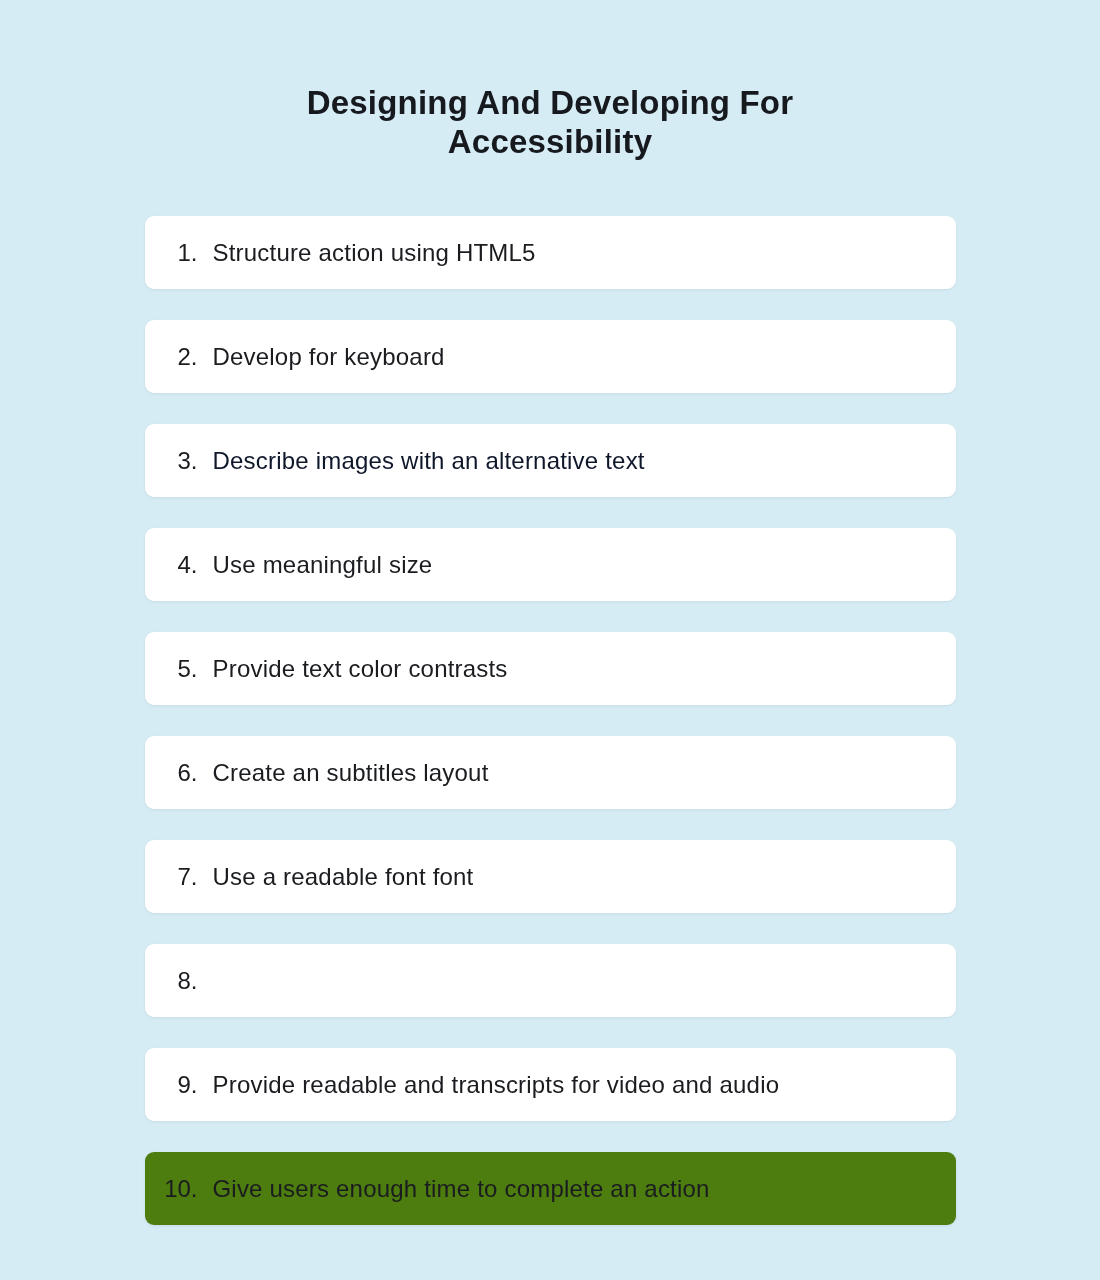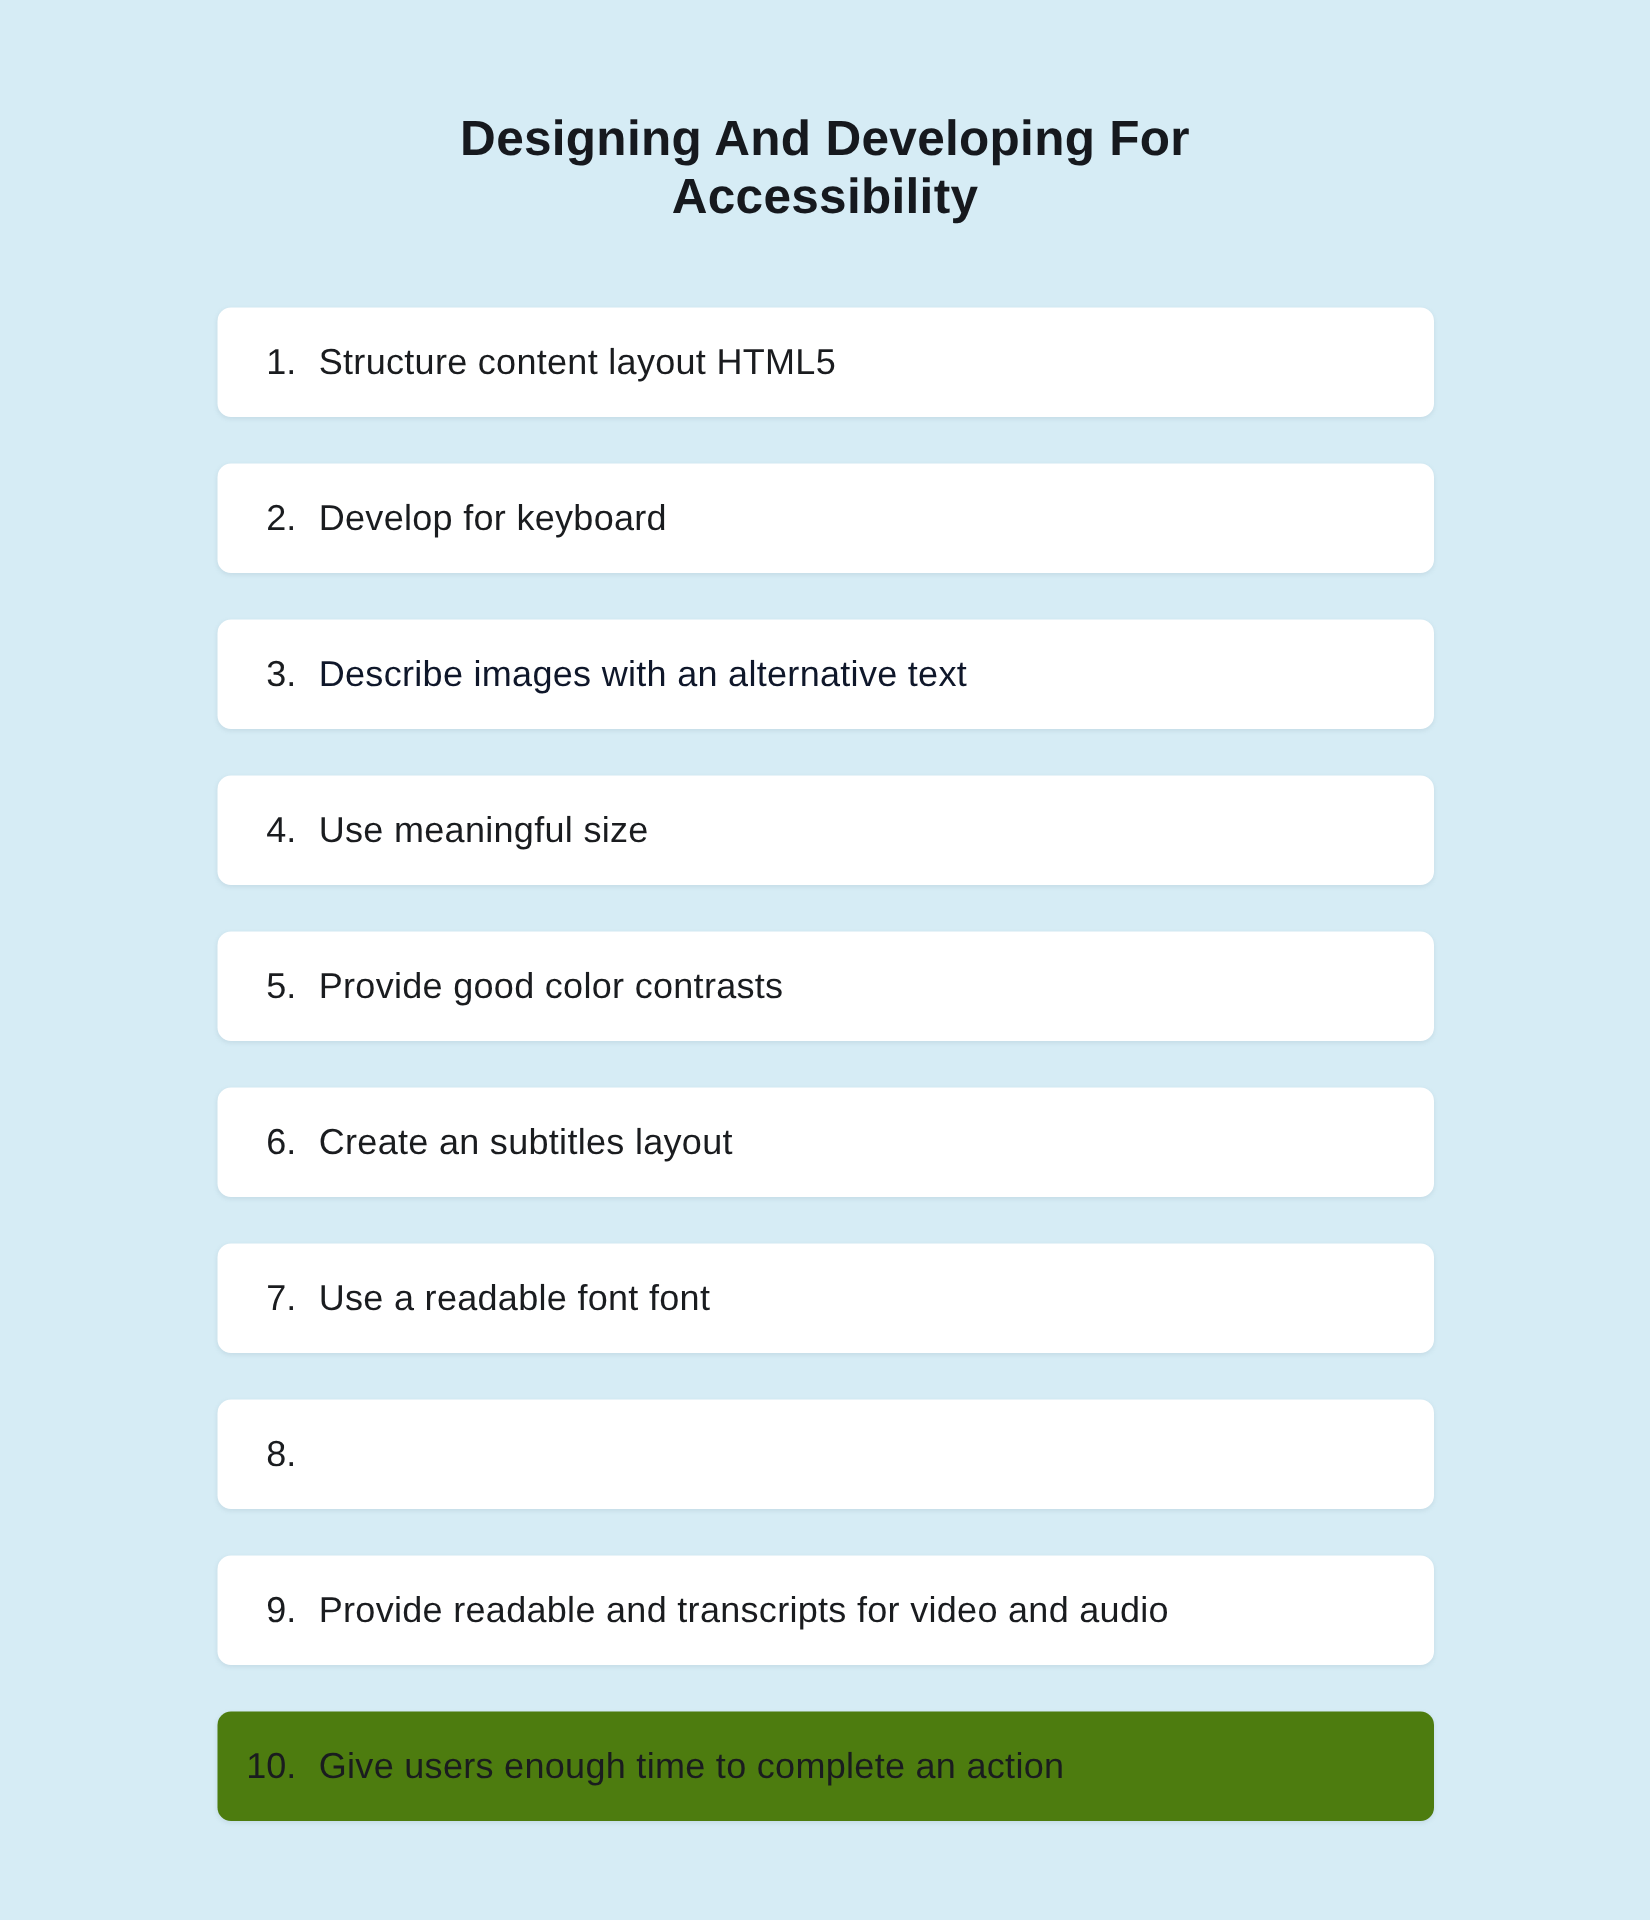--- a/index.html
+++ b/index.html
@@ -12,21 +12,21 @@
     font-family: "Liberation Sans", sans-serif;
     overflow: hidden;
   }
   .canvas {
     width: 1100px;
     height: 1280px;
     box-sizing: border-box;
     padding-top: 72px;
   }
   .title {
-    margin: 0;
+    margin: 11px;
     text-align: center;
     font-size: 33px;
     line-height: 39px;
     font-weight: 700;
     letter-spacing: 0.2px;
   }
   .list {
     width: 811px;
     margin: 55px auto 0 auto;
   }
@@ -60,41 +60,41 @@
 <body style="background: rgb(214, 236, 245);">
 
 <div class="canvas">
   <h1 class="title" style="color: rgb(22, 25, 30);">
     <span>Designing And Developing For</span><br>
     <span>Accessibility</span>
   </h1>
   <div class="list" id="checklist">
   <div class="card" style="background: rgb(255, 255, 255);">
     <span class="num" style="color: rgb(26, 28, 31);">1.</span>
-    <span class="label" style="color: rgb(26, 28, 31);">Structure content layout HTML5</span>
+    <span class="label" style="color: rgb(26, 28, 31);">Structure action using HTML5</span>
   </div>
 
   <div class="card" style="background: rgb(255, 255, 255);">
     <span class="num" style="color: rgb(26, 28, 31);">2.</span>
     <span class="label" style="color: rgb(26, 28, 31);">Develop for keyboard</span>
   </div>
 
   <div class="card" style="background: rgb(255, 255, 255);">
     <span class="num" style="color: rgb(26, 28, 31);">3.</span>
     <span class="label" style="color: #0f172a;">Describe images with an alternative text</span>
   </div>
 
   <div class="card" style="background: rgb(255, 255, 255);">
     <span class="num" style="color: rgb(26, 28, 31);">4.</span>
     <span class="label" style="color: rgb(26, 28, 31);">Use meaningful size</span>
   </div>
 
   <div class="card" style="background: rgb(255, 255, 255);">
     <span class="num" style="color: rgb(26, 28, 31);">5.</span>
-    <span class="label" style="color: rgb(26, 28, 31);">Provide good color contrasts</span>
+    <span class="label" style="color: rgb(26, 28, 31);">Provide text color contrasts</span>
   </div>
 
   <div class="card" style="background: rgb(255, 255, 255);">
     <span class="num" style="color: rgb(26, 28, 31);">6.</span>
     <span class="label" style="color: rgb(26, 28, 31);">Create an subtitles layout</span>
   </div>
 
   <div class="card" style="background: rgb(255, 255, 255);">
     <span class="num" style="color: rgb(26, 28, 31);">7.</span>
     <span class="label" style="color: rgb(26, 28, 31);">Use a readable font font</span>

